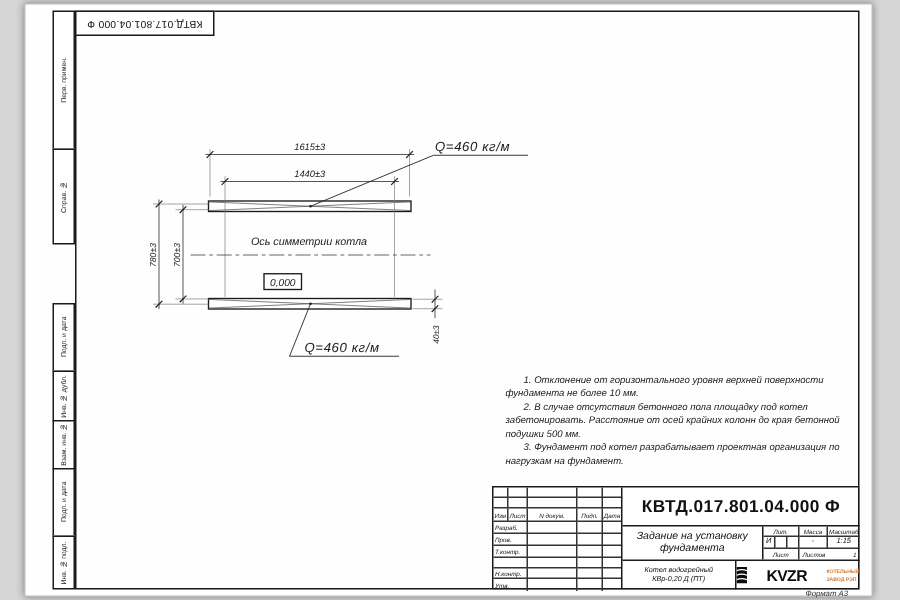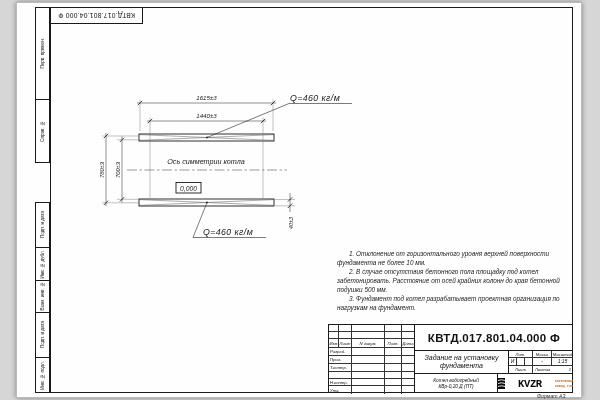--- a/index.html
+++ b/index.html
@@ -34,21 +34,21 @@
   #mid{height:23px;border-bottom:1px solid #1a1a1a;display:flex;box-sizing:border-box;}
   #title-cell{width:94px;border-right:1px solid #1a1a1a;box-sizing:border-box;display:flex;align-items:center;
       justify-content:center;text-align:center;font-style:italic;font-size:7px;line-height:1.12;padding:0 8px;}
   #lit-grid{flex:1;display:flex;flex-direction:column;}
   #lit-grid .gr{display:flex;flex:1;}
   #lit-grid .gc{border-right:.8px solid #333;border-bottom:.8px solid #333;box-sizing:border-box;
       display:flex;align-items:center;justify-content:center;font-style:italic;overflow:hidden;}
   #bot{height:19px;display:flex;}
   #product-cell{width:94px;border-right:1px solid #1a1a1a;box-sizing:border-box;display:flex;flex-direction:column;
       align-items:center;justify-content:center;font-style:italic;font-size:4.8px;line-height:1.25;text-align:center;}
-  #logo-cell{flex:1;display:flex;align-items:center;justify-content:center;gap:13px;font-family:Liberation Mono, monospace;}
+  #logo-cell{flex:1;display:flex;align-items:center;justify-content:center;gap:13px;}
   #logo-kvzr{font-weight:bold;font-size:10.5px;letter-spacing:-.4px;color:#0b0b0b;}
   #logo-sub{display:flex;flex-direction:column;font-size:3.4px;line-height:1.25;color:#d4762a;font-weight:bold;}
   #format-label{position:absolute;left:537px;top:393px;font-size:5.2px;font-style:italic;color:#333;}
   svg text{font-family:"Liberation Sans",sans-serif;fill:#1a1a1a;}
   .ln{stroke:#1a1a1a;stroke-width:.9;fill:#fff;}
   .bd{stroke:#555;stroke-width:.5;}
   .ext{stroke:#777;stroke-width:.45;}
   .dim{stroke:#333;stroke-width:.55;}
   .tk{stroke:#1a1a1a;stroke-width:.8;}
   .ldr{stroke:#222;stroke-width:.6;}

